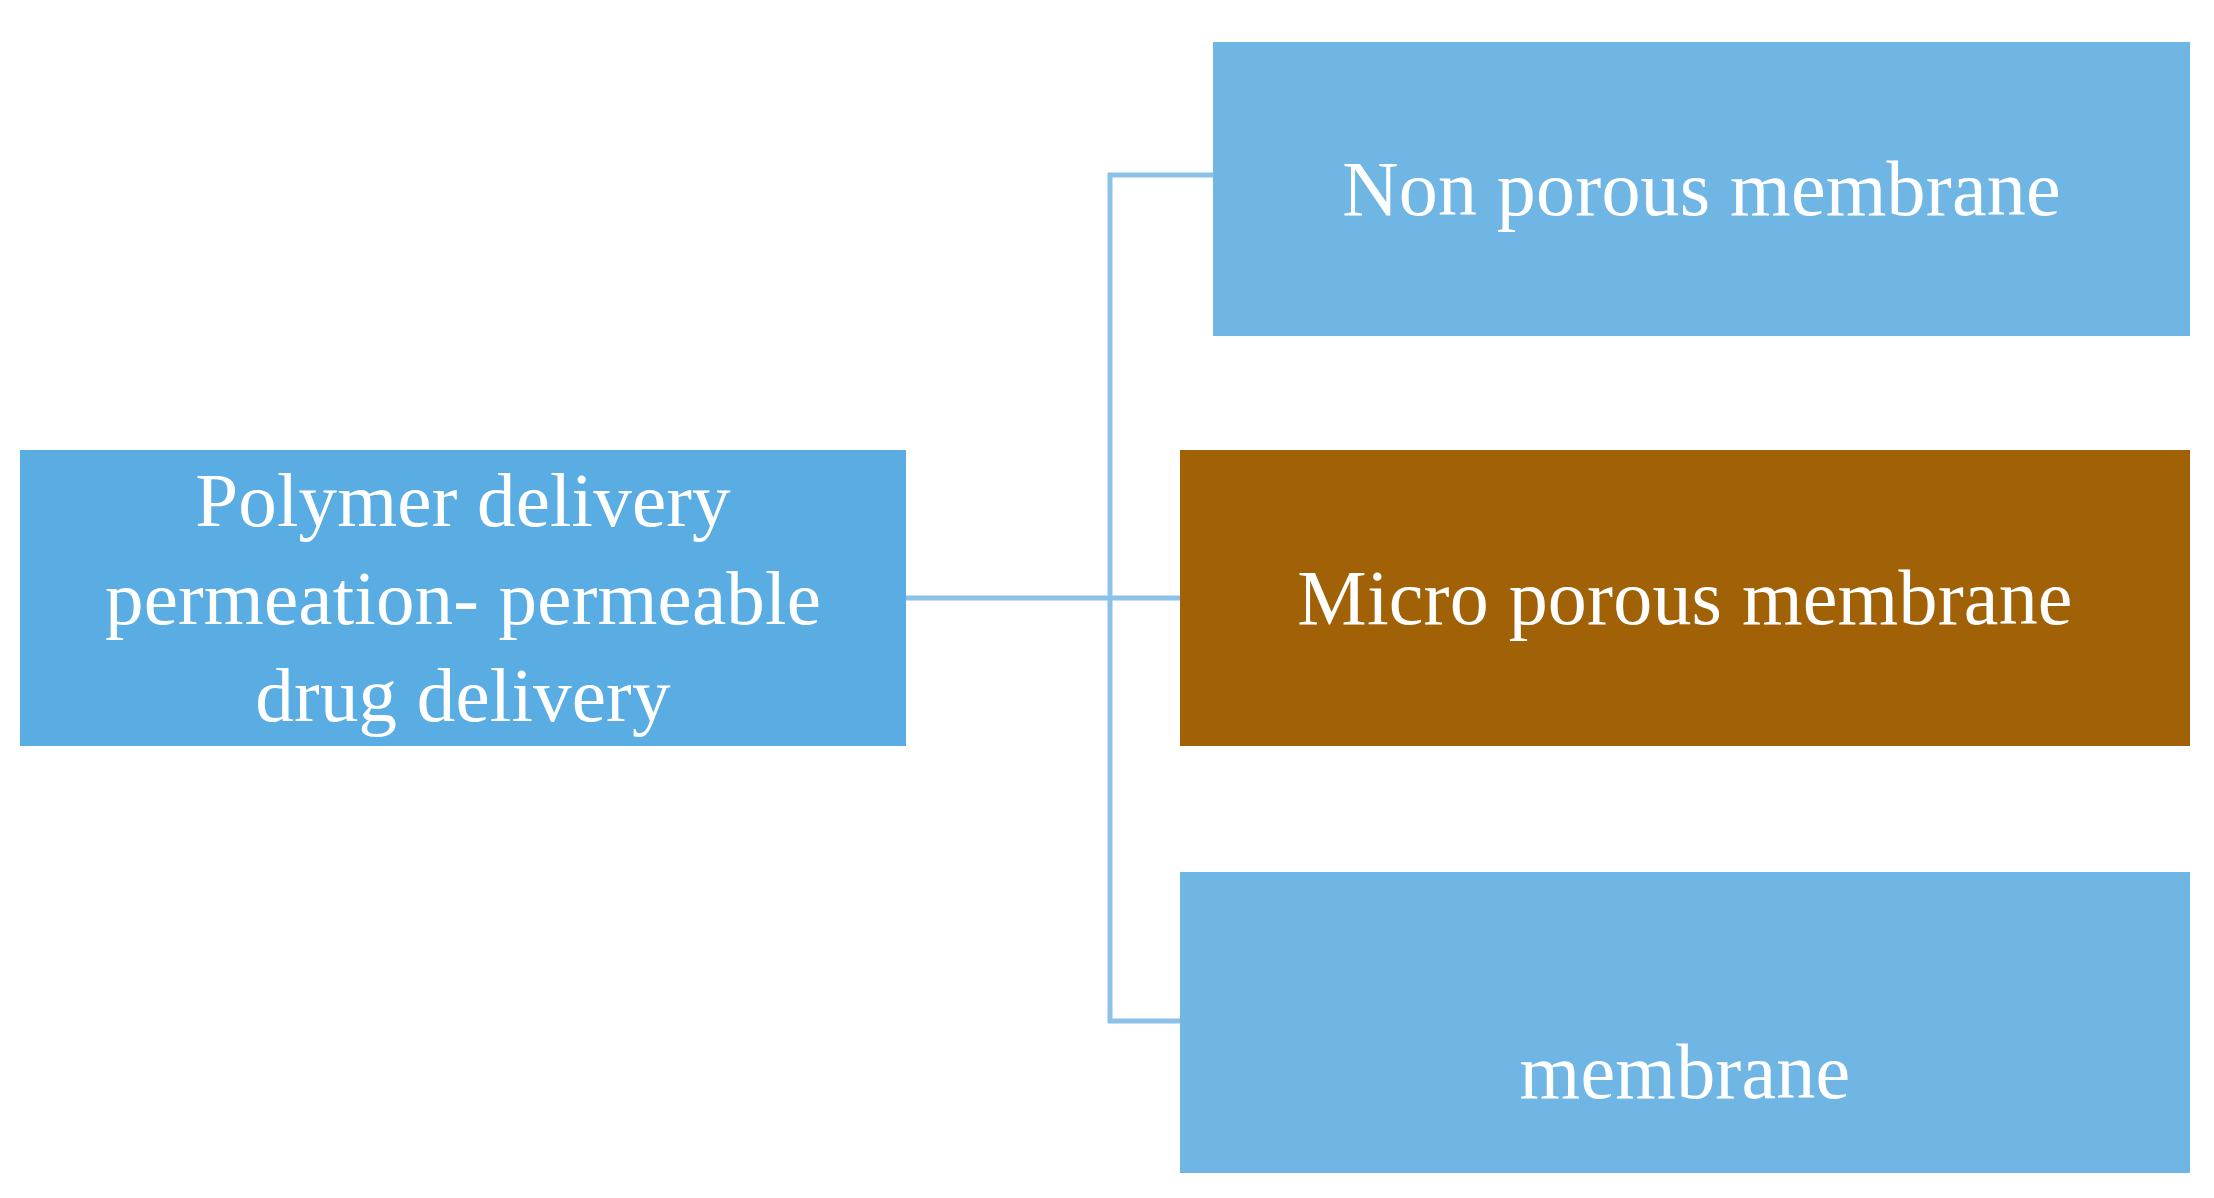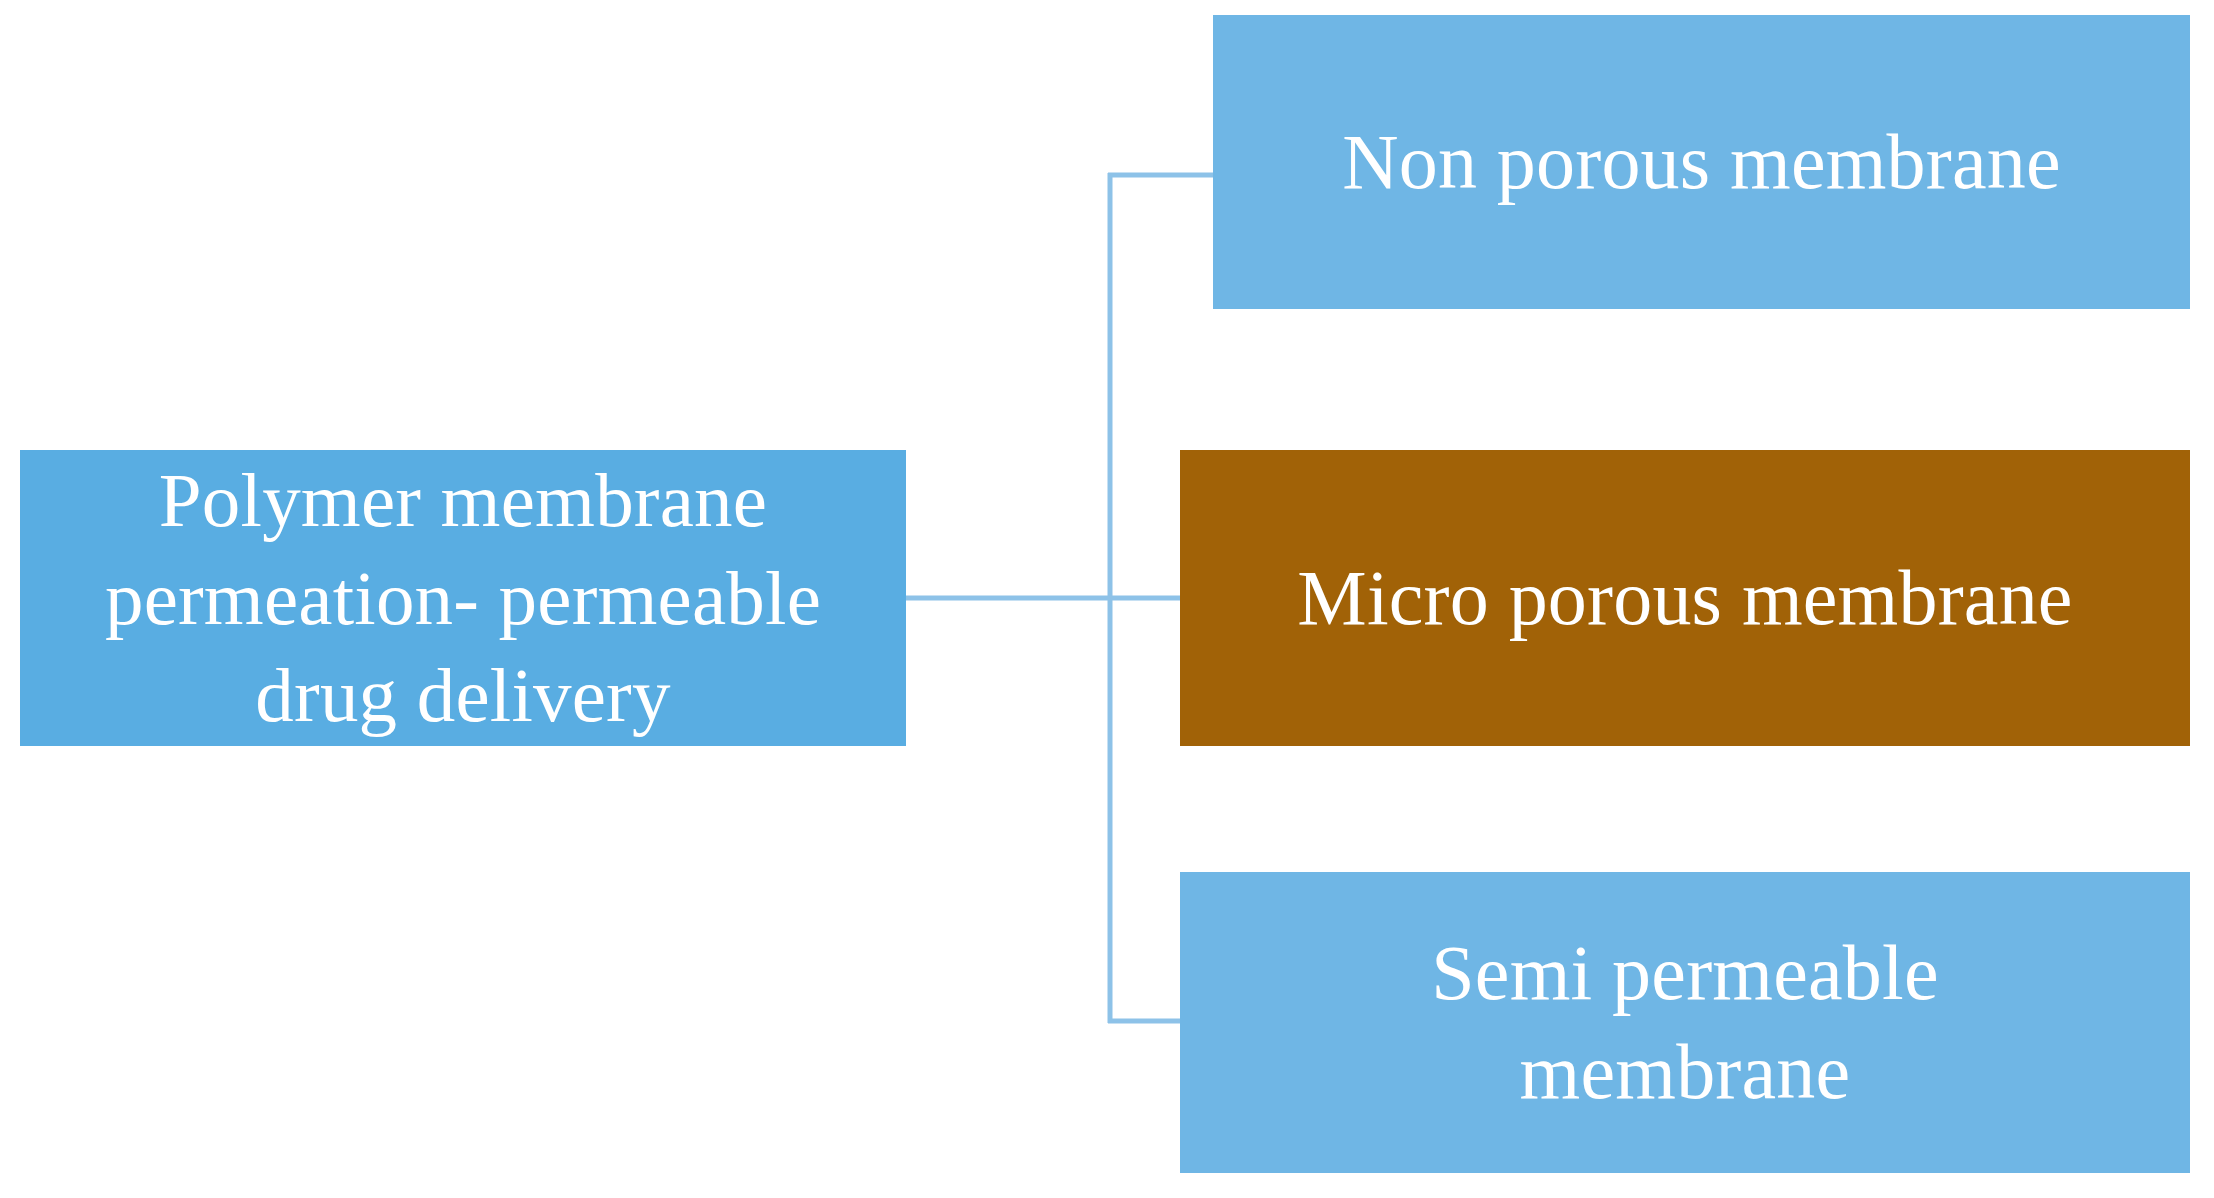--- a/index.html
+++ b/index.html
@@ -55,21 +55,21 @@
     font-size: 77px;
   }
 
   .node-branch {
     background: #6fb6e5;
     font-size: 78px;
   }
 
   .node-nonporous {
     left: 1213px;
-    top: 15px;
+    top: 42px;
     width: 977px;
     height: 294px;
   }
 
   .node-microporous {
     left: 1180px;
     top: 450px;
     width: 1010px;
     height: 296px;
   }
@@ -99,34 +99,34 @@
 
     <line x1="1108" y1="175" x2="1214" y2="175" stroke="#8dc2e8" stroke-width="5"></line>
 
     <line x1="1108" y1="598" x2="1182" y2="598" stroke="#8dc2e8" stroke-width="5"></line>
 
     <line x1="1108" y1="1021" x2="1182" y2="1021" stroke="#8dc2e8" stroke-width="5"></line>
   </svg>
 
   <div class="node node-root" style="background: rgb(89, 173, 226); color: rgb(255, 255, 255);">
     <span class="node-label">
-      <span>Polymer membrane</span><br>
+      <span>Polymer delivery</span><br>
       <span>permeation- permeable</span><br>
       <span>drug delivery</span>
     </span>
   </div>
 
   <div class="node node-branch node-nonporous" style="background: rgb(111, 182, 229); color: rgb(255, 255, 255);">
     <span class="node-label">Non porous membrane</span>
   </div>
 
   <div class="node node-branch node-microporous" style="background: #a16207; color: rgb(255, 255, 255);">
     <span class="node-label">Micro porous membrane</span>
   </div>
 
   <div class="node node-branch node-semipermeable" style="background: rgb(111, 182, 229); color: rgb(255, 255, 255);">
     <span class="node-label">
-      <span>Semi permeable</span><br>
+      <br>
       <span>membrane</span>
     </span>
   </div>
 
 </div>
 
 </body></html>

